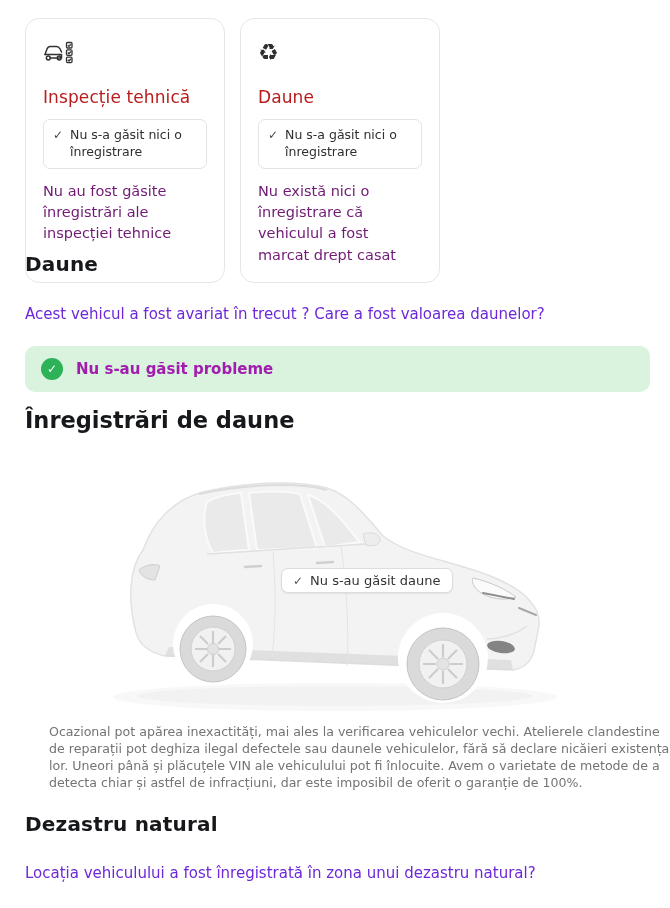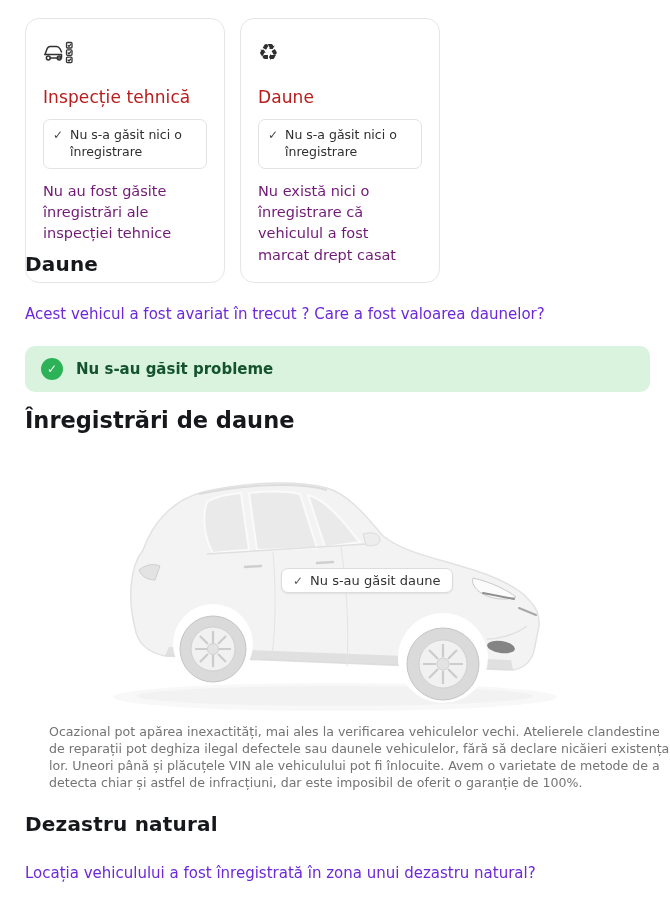--- a/index.html
+++ b/index.html
@@ -37,21 +37,21 @@
   .banner {
     position:absolute; left:25px; top:346px; width:625px; height:46px;
     background:#d9f3df; border-radius:10px; display:flex; align-items:center;
     padding:0 16px; gap:13px;
   }
   .banner-circle {
     width:22px; height:22px; border-radius:50%; background:#2eb257;
     display:flex; align-items:center; justify-content:center; flex:none;
   }
   .banner-circle span { color:#fff; font-size:12px; font-weight:700; }
-  .banner-text { font-size:15px; font-weight:700; color:#14532d; }
+  .banner-text { font-size:15px; font-weight:700; color:#a21caf; }
   
   .car-wrap { position:absolute; left:95px; top:450px; width:470px; height:268px; }
   .car-wrap svg { display:block; width:470px; height:268px; }
   .car-pill {
     position:absolute; left:186px; top:118px; background:#fff;
     border:1px solid #dcdcdc; border-radius:7px; padding:4px 11px;
     display:flex; align-items:center; gap:7px; font-size:13px; color:#333;
     box-shadow:0 1px 2px rgba(0,0,0,.07); white-space:nowrap;
   }
   .pill-check { color:#555; font-size:12px; }

